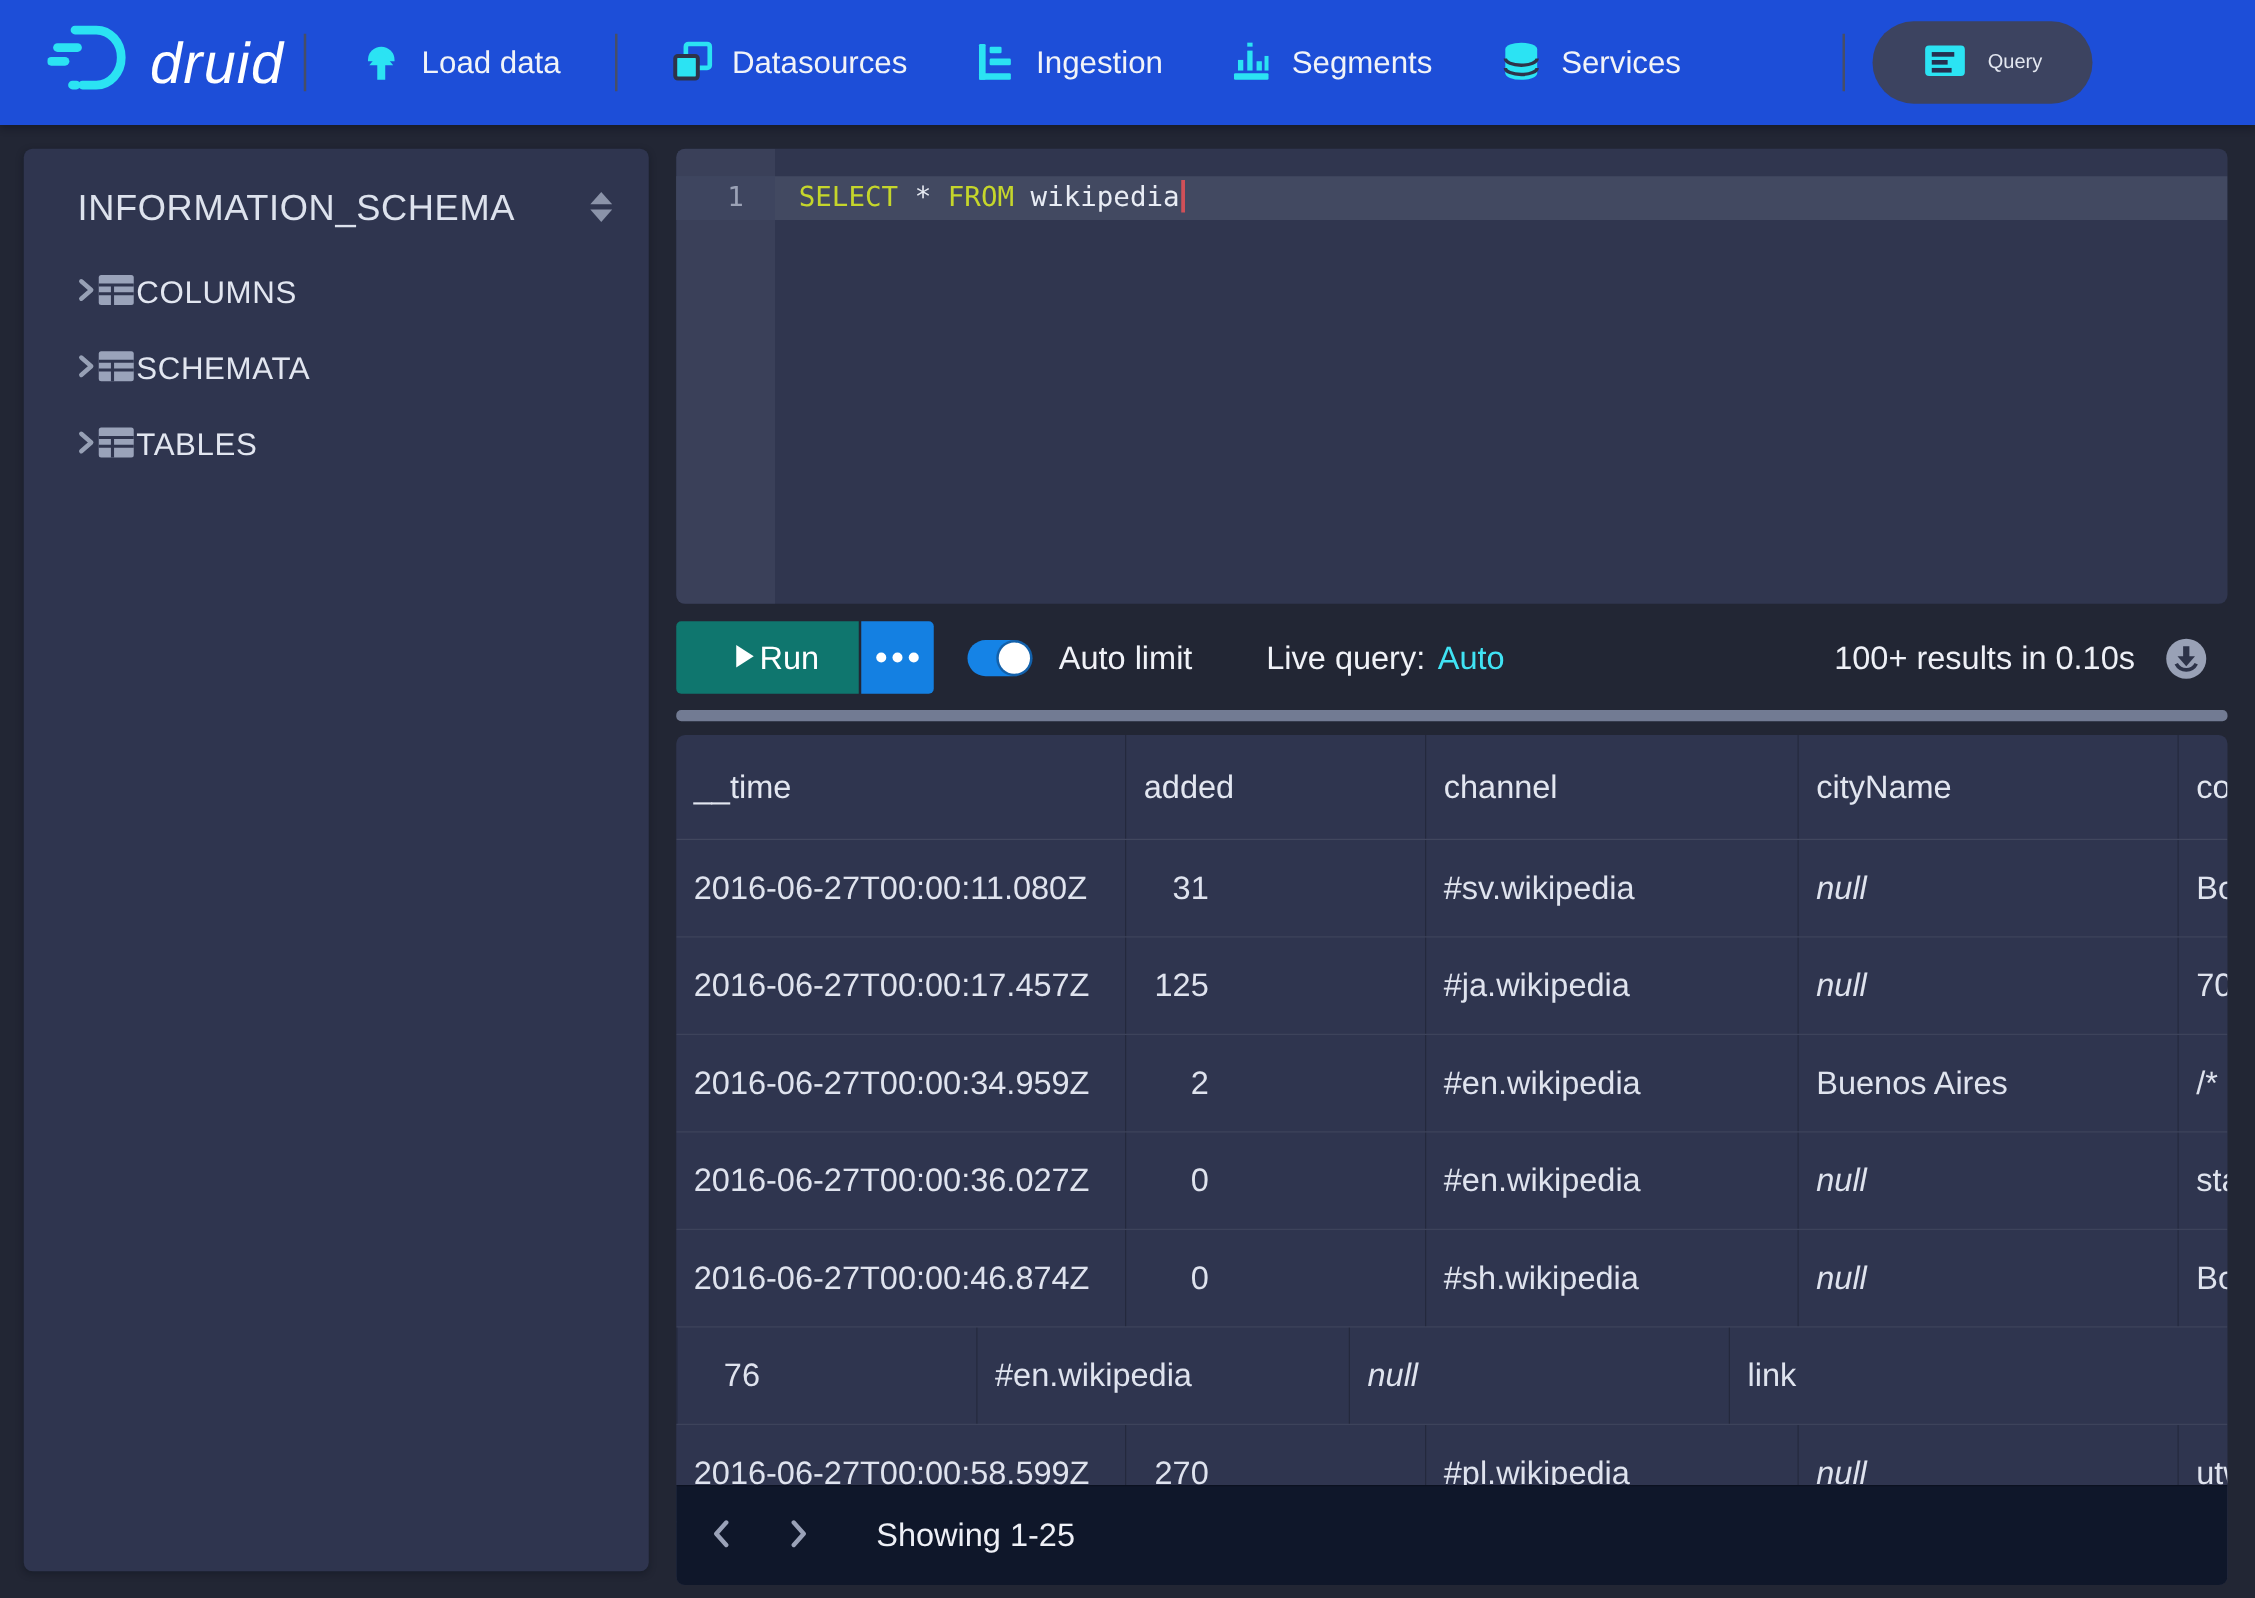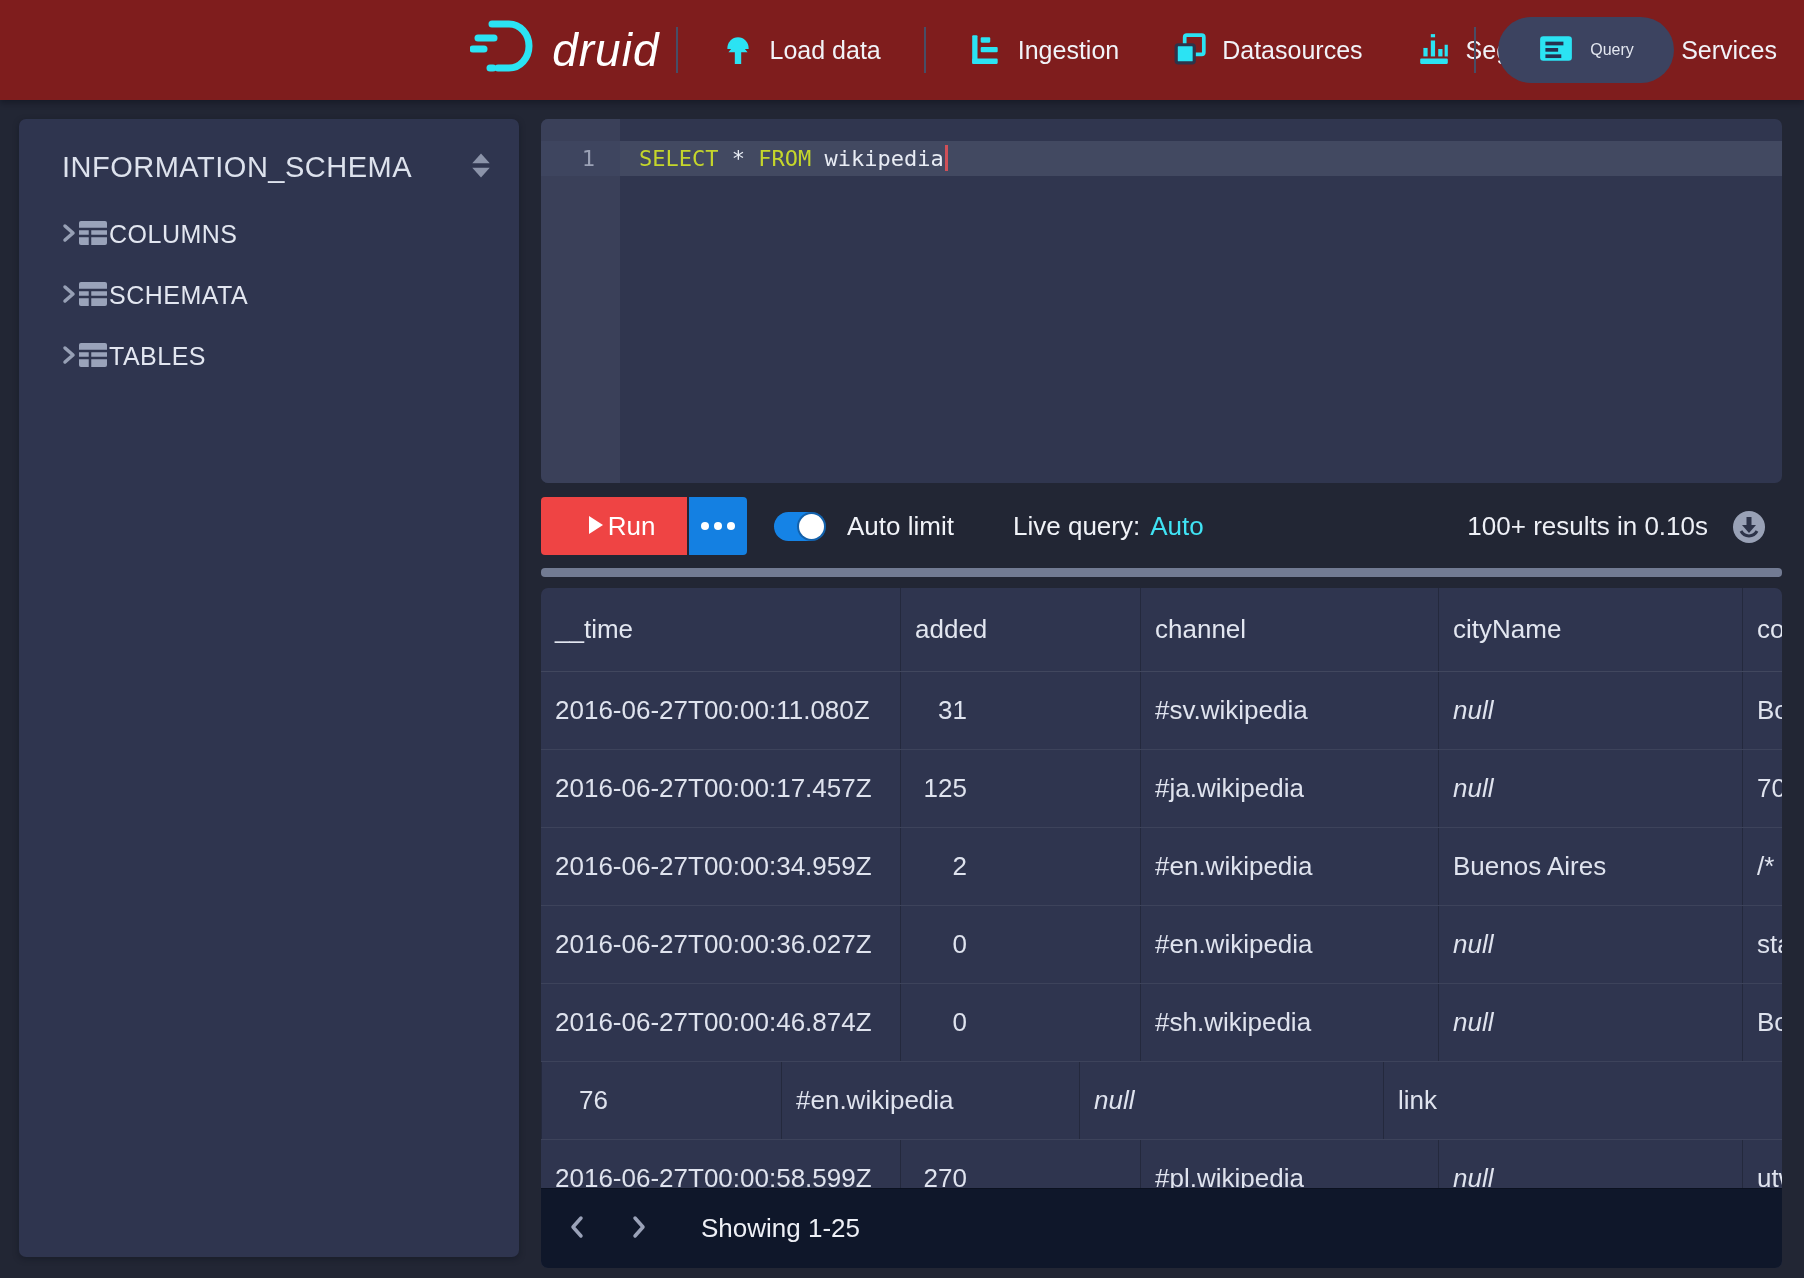--- a/index.html
+++ b/index.html
@@ -7,24 +7,23 @@
   body {
     width:1804px; height:1278px; overflow:hidden;
     background:#222634;
     font-family:"Liberation Sans", sans-serif;
     color:#e3e7f0;
     position:relative;
   }
   
   .navbar{
     position:absolute; left:0; top:0; width:1804px; height:100px;
-    background:#7f1d1d; display:flex; align-items:center;
+    background:#1d4ed8; display:flex; align-items:center;
     box-shadow:0 3px 6px rgba(10,14,24,.45);
     z-index:5;
-    justify-content:flex-end;
   }
   .logo-group{ display:flex; align-items:center; margin-left:38px; gap:16px; cursor:pointer;}
   .wordmark{ font-size:46px; font-style:italic; color:#ffffff; letter-spacing:1px; font-weight:400;}
   .nav-sep{ width:2px; height:46px; background:#474e66; margin:0 16px; }
   .nav-item{
     display:flex; align-items:center; gap:15px; padding:0 27px; height:76px;
     cursor:pointer; background:transparent; border:none;
   }
   .nav-item .label{ font-size:25px; color:#f1f3f8; }
   .nav-pill{
@@ -64,21 +63,21 @@
   .editor .code-line{
     position:absolute; left:98px; top:22px; height:35px; line-height:35px;
     font-family:"DejaVu Sans Mono", monospace; font-size:22px; white-space:pre; color:#e8ecf4;text-align:center;
   }
   .code-line .kw{ color:#c5d62b; }
   .code-line .plain{ color:#e8ecf4; }
   .cursor{ display:inline-block; width:3px; height:26px; background:#d05058; vertical-align:-5px; margin-left:1px;}
   
   .toolbar{ position:absolute; left:541px; top:497px; width:1241px; height:60px; }
   .run-btn{
-    position:absolute; left:0; top:0; width:146px; height:58px; background:#ef4444;
+    position:absolute; left:0; top:0; width:146px; height:58px; background:#0f766e;
     border:none; border-radius:4px 0 0 4px; display:flex; align-items:center; justify-content:center;
     gap:4px; cursor:pointer;padding-left:20px;
   }
   .run-btn .label{ color:#ffffff; font-size:26px; }
   .more-btn{
     position:absolute; left:148px; top:0; width:58px; height:58px; background:#1480e2;
     border:none; border-radius:0 4px 4px 0; display:flex; align-items:center; justify-content:center;
     gap:5px; cursor:pointer;
   }
   .more-btn i{ width:8px; height:8px; border-radius:50%; background:#ffffff; }
@@ -141,37 +140,37 @@
       <svg width="34" height="34" viewBox="0 0 32 32" fill="#2be3f3">
         <path d="M6 15 a10 10 0 0 1 20 0 v1 h-20 z"></path>
         <polygon points="16,8 25,19 19,19 19,30 13,30 13,19 7,19"></polygon>
       </svg>
     </span>
     <span class="label">Load data</span>
   </button>
   <div class="nav-sep"></div>
   <button class="nav-item">
     <span>
+      <svg width="34" height="34" viewBox="0 0 32 32">
+        <rect x="11" y="3" width="18" height="18" rx="2" fill="none" stroke="#2be3f3" stroke-width="3.5"></rect>
+        <rect x="3" y="12" width="17" height="17" rx="2" fill="#2be3f3" stroke="#2e3349" stroke-width="3"></rect>
+      </svg>
+    </span>
+    <span class="label">Datasources</span>
+  </button>
+  <button class="nav-item">
+    <span>
       <svg width="34" height="34" viewBox="0 0 32 32" fill="#2be3f3">
         <rect x="3" y="3" width="5" height="27" rx="1"></rect>
         <rect x="3" y="25" width="24" height="5" rx="1"></rect>
         <rect x="11" y="5" width="9" height="5" rx="1"></rect>
         <rect x="11" y="14" width="16" height="5" rx="1"></rect>
       </svg>
     </span>
     <span class="label">Ingestion</span>
-  </button>
-  <button class="nav-item">
-    <span>
-      <svg width="34" height="34" viewBox="0 0 32 32">
-        <rect x="11" y="3" width="18" height="18" rx="2" fill="none" stroke="#2be3f3" stroke-width="3.5"></rect>
-        <rect x="3" y="12" width="17" height="17" rx="2" fill="#2be3f3" stroke="#2e3349" stroke-width="3"></rect>
-      </svg>
-    </span>
-    <span class="label">Datasources</span>
   </button>
   <button class="nav-item">
     <span>
       <svg width="34" height="34" viewBox="0 0 32 32" fill="#2be3f3">
         <rect x="3" y="25" width="26" height="5" rx="1"></rect>
         <rect x="6" y="15" width="4" height="8"></rect>
         <rect x="13" y="8" width="4" height="15"></rect>
         <rect x="13" y="2" width="4" height="3"></rect>
         <rect x="20" y="16" width="4" height="7"></rect>
         <rect x="26" y="12" width="3" height="11"></rect>

